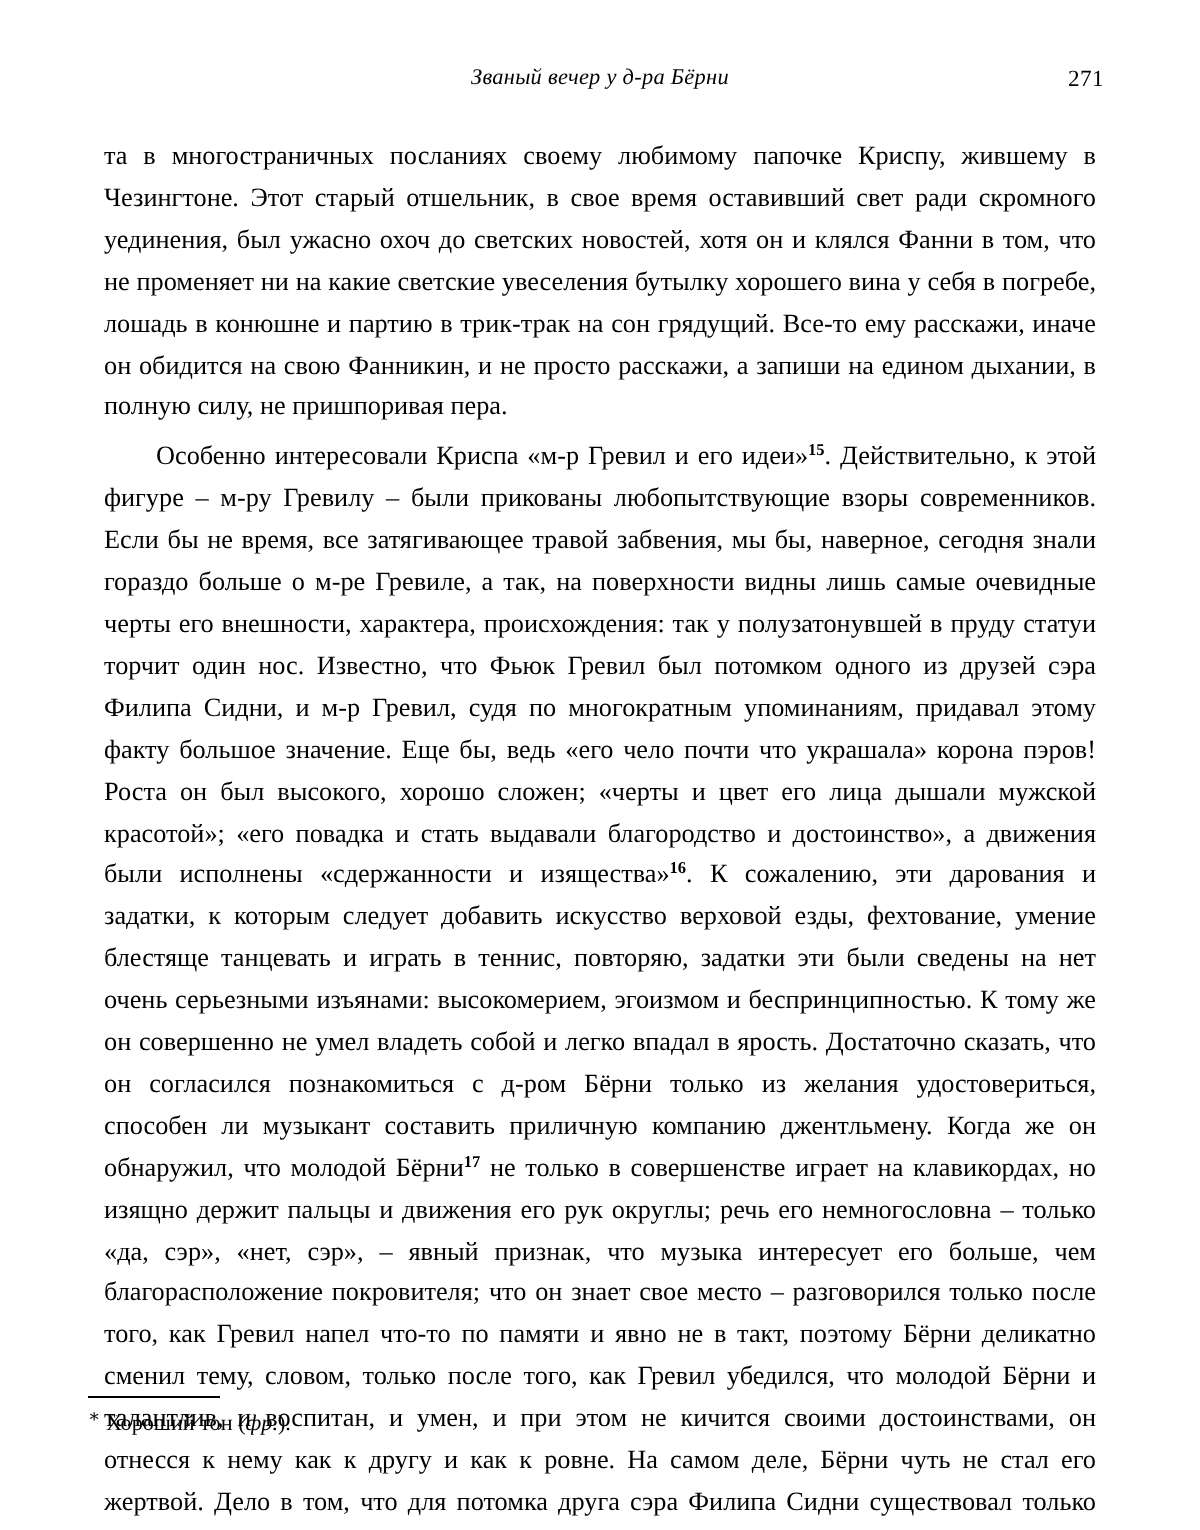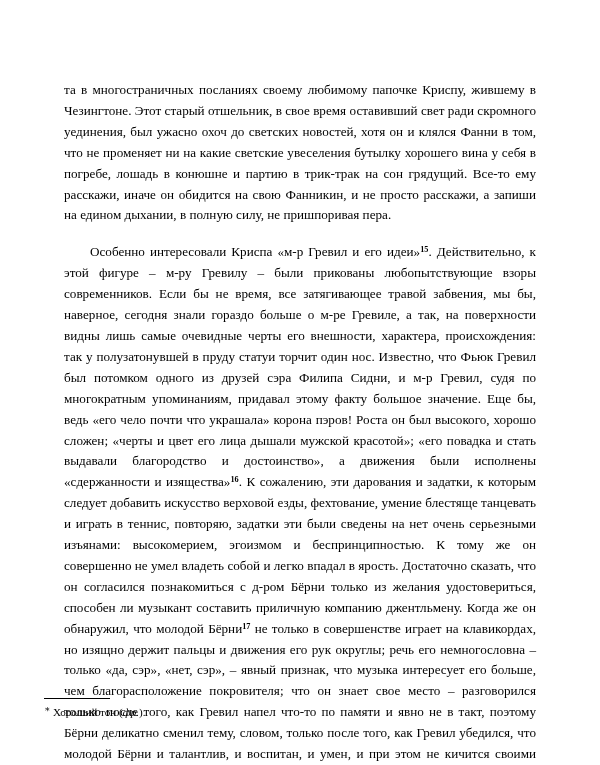--- a/index.html
+++ b/index.html
@@ -56,21 +56,21 @@
     width: 504px;
     font-size: 13.15px;
     line-height: 20.9px;
     text-align: justify;
     text-justify: inter-word;
     hyphens: manual;
     -webkit-hyphens: manual;
   }
 
   .body-text p {
-    margin: 16px;
+    margin: 4px;
     text-indent: 0;
   }
   .body-text p.indented {
     text-indent: 26px;
   }
 
   sup {
     font-size: 0.63em;
     vertical-align: 0.52em;
     line-height: 0;
@@ -101,20 +101,24 @@
   }
   .footnote .fn-italic {
     font-style: italic;
   }
 </style>
 </head>
 <body>
 
 <div class="page">
 
+  <div class="running-head">
+    <span class="running-head-title">Званый вечер у д-ра Бёрни</span>
+    <span class="page-number">271</span>
+  </div>
 
   <div class="body-text" id="body-text">
       <p>та в многостраничных посланиях своему любимому папочке Криспу, жившему в Чезингтоне. Этот старый отшельник, в свое время оставивший свет ради скромного уединения, был ужасно охоч до светских новостей, хотя он и клялся Фанни в том, что не променяет ни на какие светские увеселения бутылку хорошего вина у себя в погребе, лошадь в конюшне и партию в трик-трак на сон грядущий. Все-то ему расскажи, иначе он обидится на свою Фанникин, и не просто расскажи, а запиши на едином дыхании, в полную силу, не пришпоривая пера.</p>
       <p class="indented">Особенно интересовали Криспа «м-р Гревил и его идеи»<sup>15</sup>. Действительно, к этой фигуре – м-ру Гревилу – были прикованы любопытствующие взоры современников. Если бы не время, все затягивающее травой забвения, мы бы, наверное, сегодня знали гораздо больше о м-ре Гревиле, а так, на поверхности видны лишь самые очевидные черты его внешности, характера, происхождения: так у полузатонувшей в пруду статуи торчит один нос. Известно, что Фьюк Гревил был потомком одного из друзей сэра Филипа Сидни, и м-р Гревил, судя по многократным упоминаниям, придавал этому факту большое значение. Еще бы, ведь «его чело почти что украшала» корона пэров! Роста он был высокого, хорошо сложен; «черты и цвет его лица дышали мужской красотой»; «его повадка и стать выдавали благородство и достоинство», а движения были исполнены «сдержанности и изящества»<sup>16</sup>. К сожалению, эти дарования и задатки, к которым следует добавить искусство верховой езды, фехтование, умение блестяще танцевать и играть в теннис, повторяю, задатки эти были сведены на нет очень серьезными изъянами: высокомерием, эгоизмом и беспринципностью. К тому же он совершенно не умел владеть собой и легко впадал в ярость. Достаточно сказать, что он согласился познакомиться с д-ром Бёрни только из желания удостовериться, способен ли музыкант составить приличную компанию джентльмену. Когда же он обнаружил, что молодой Бёрни<sup>17</sup> не только в совершенстве играет на клавикордах, но изящно держит пальцы и движения его рук округлы; речь его немногословна – только «да, сэр», «нет, сэр», – явный признак, что музыка интересует его больше, чем благорасположение покровителя; что он знает свое место – разговорился только после того, как Гревил напел что-то по памяти и явно не в такт, поэтому Бёрни деликатно сменил тему, словом, только после того, как Гревил убедился, что молодой Бёрни и талантлив, и воспитан, и умен, и при этом не кичится своими достоинствами, он отнесся к нему как к другу и как к ровне. На самом деле, Бёрни чуть не стал его жертвой. Дело в том, что для потомка друга сэра Филипа Сидни существовал только один смертный грех, именуемый словечком «fogrum»<sup>18</sup>. В это выразительное слово Гревил, очевидно, вкладывал все свое презрение к достоинствам буржуа – расчетливости, респектабельности, которые в его глазах не имели ничего общего с аристократическими замашками, именуемыми словом «ton».</p>
     </div>
 
   <div class="footnote-area">
     <div class="footnote-rule"></div>
     <div class="footnote" id="footnote"><span class="fn-marker">∗</span> Хороший тон (<span class="fn-italic">фр.</span>).</div>
   </div>

